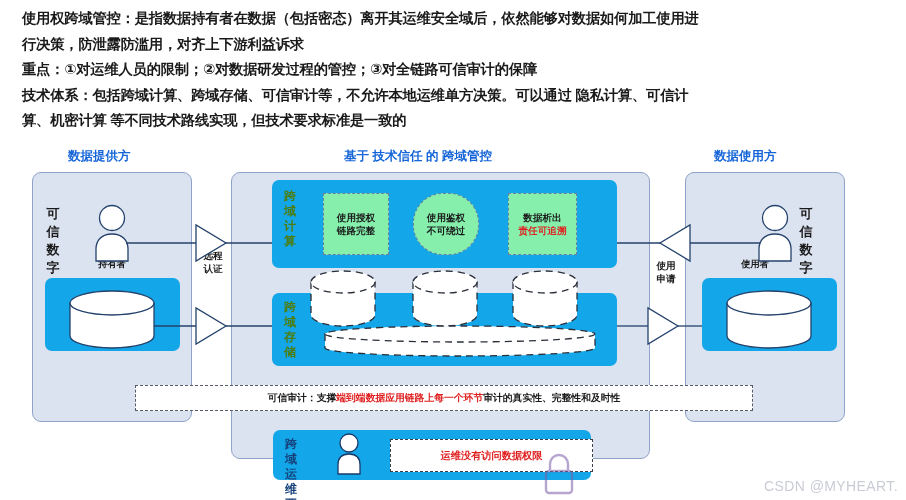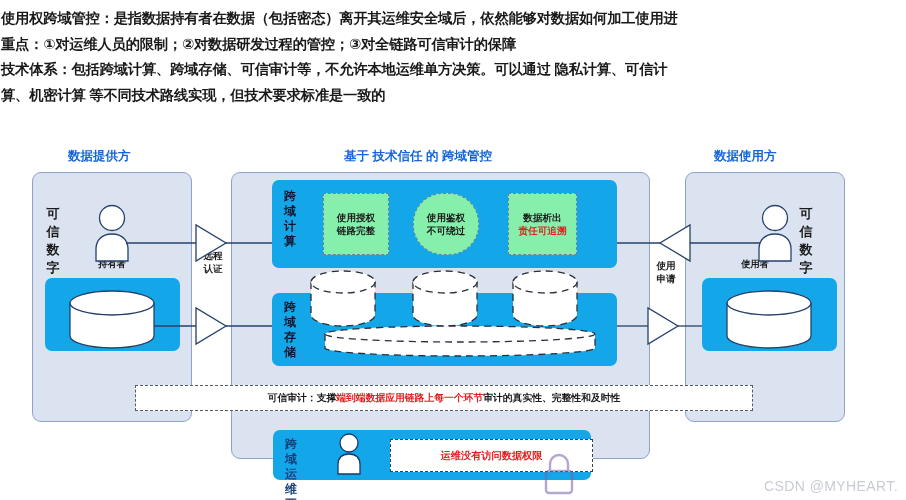--- a/index.html
+++ b/index.html
@@ -7,21 +7,21 @@
   body{
     width:906px;height:500px;
     background:#ffffff;
     font-family:"Liberation Sans","DejaVu Sans",sans-serif;
     overflow:hidden;
     position:relative;
   }
   
   #text-block{
     position:absolute;left:0;top:0;width:906px;height:140px;
-    padding:6px 8px 0 1px;box-sizing:border-box;
+    padding:6px 8px 0 22px;box-sizing:border-box;
   }
   .tline{
     font-size:14.3px;
     font-weight:bold;
     color:#1a1a1a;
     line-height:25.5px;
     letter-spacing:-0.2px;
     white-space:nowrap;
   }
   
@@ -41,21 +41,21 @@
     box-sizing:border-box;
   }
   .bluebox{
     position:absolute;
     background:#13a6e8;
     border-radius:7px;
     box-sizing:border-box;
   }
   .vlabel{
     position:absolute;
-    font-size:12px;font-weight:bold;color:#0f172a;
+    font-size:12px;font-weight:bold;color:#4d7c0f;
     line-height:15px;
     width:14px;
     text-align:center;
     word-break:break-all;
   }
   .vlabel.dark{color:#15407a;}
   .dashbox{
     position:absolute;
     background:#86efac;
     border:1.4px dashed #6f7fa0;
@@ -112,20 +112,21 @@
     font-size:14px;color:#c9ccd4;letter-spacing:.4px;
     white-space:nowrap;
   }
   svg.lay{position:absolute;left:0;top:0;width:906px;height:360px;pointer-events:none;}
 </style>
 </head>
 <body>
 
 <div id="text-block">
   <div class="tline">使用权跨域管控：是指数据持有者在数据（包括密态）离开其运维安全域后，依然能够对数据如何加工使用进</div>
+  <div class="tline">行决策，防泄露防滥用，对齐上下游利益诉求</div>
   <div class="tline">重点：①对运维人员的限制；②对数据研发过程的管控；③对全链路可信审计的保障</div>
   <div class="tline">技术体系：包括跨域计算、跨域存储、可信审计等，不允许本地运维单方决策。可以通过 隐私计算、可信计</div>
   <div class="tline">算、机密计算 等不同技术路线实现，但技术要求标准是一致的</div>
 </div>
 
 <div id="diagram">
 
   <div class="col-title" style="left:68px;top:8px;">数据提供方</div>
   <div class="col-title" style="left:344px;top:8px;">基于 技术信任 的 跨域管控</div>
   <div class="col-title" style="left:714px;top:8px;">数据使用方</div>

